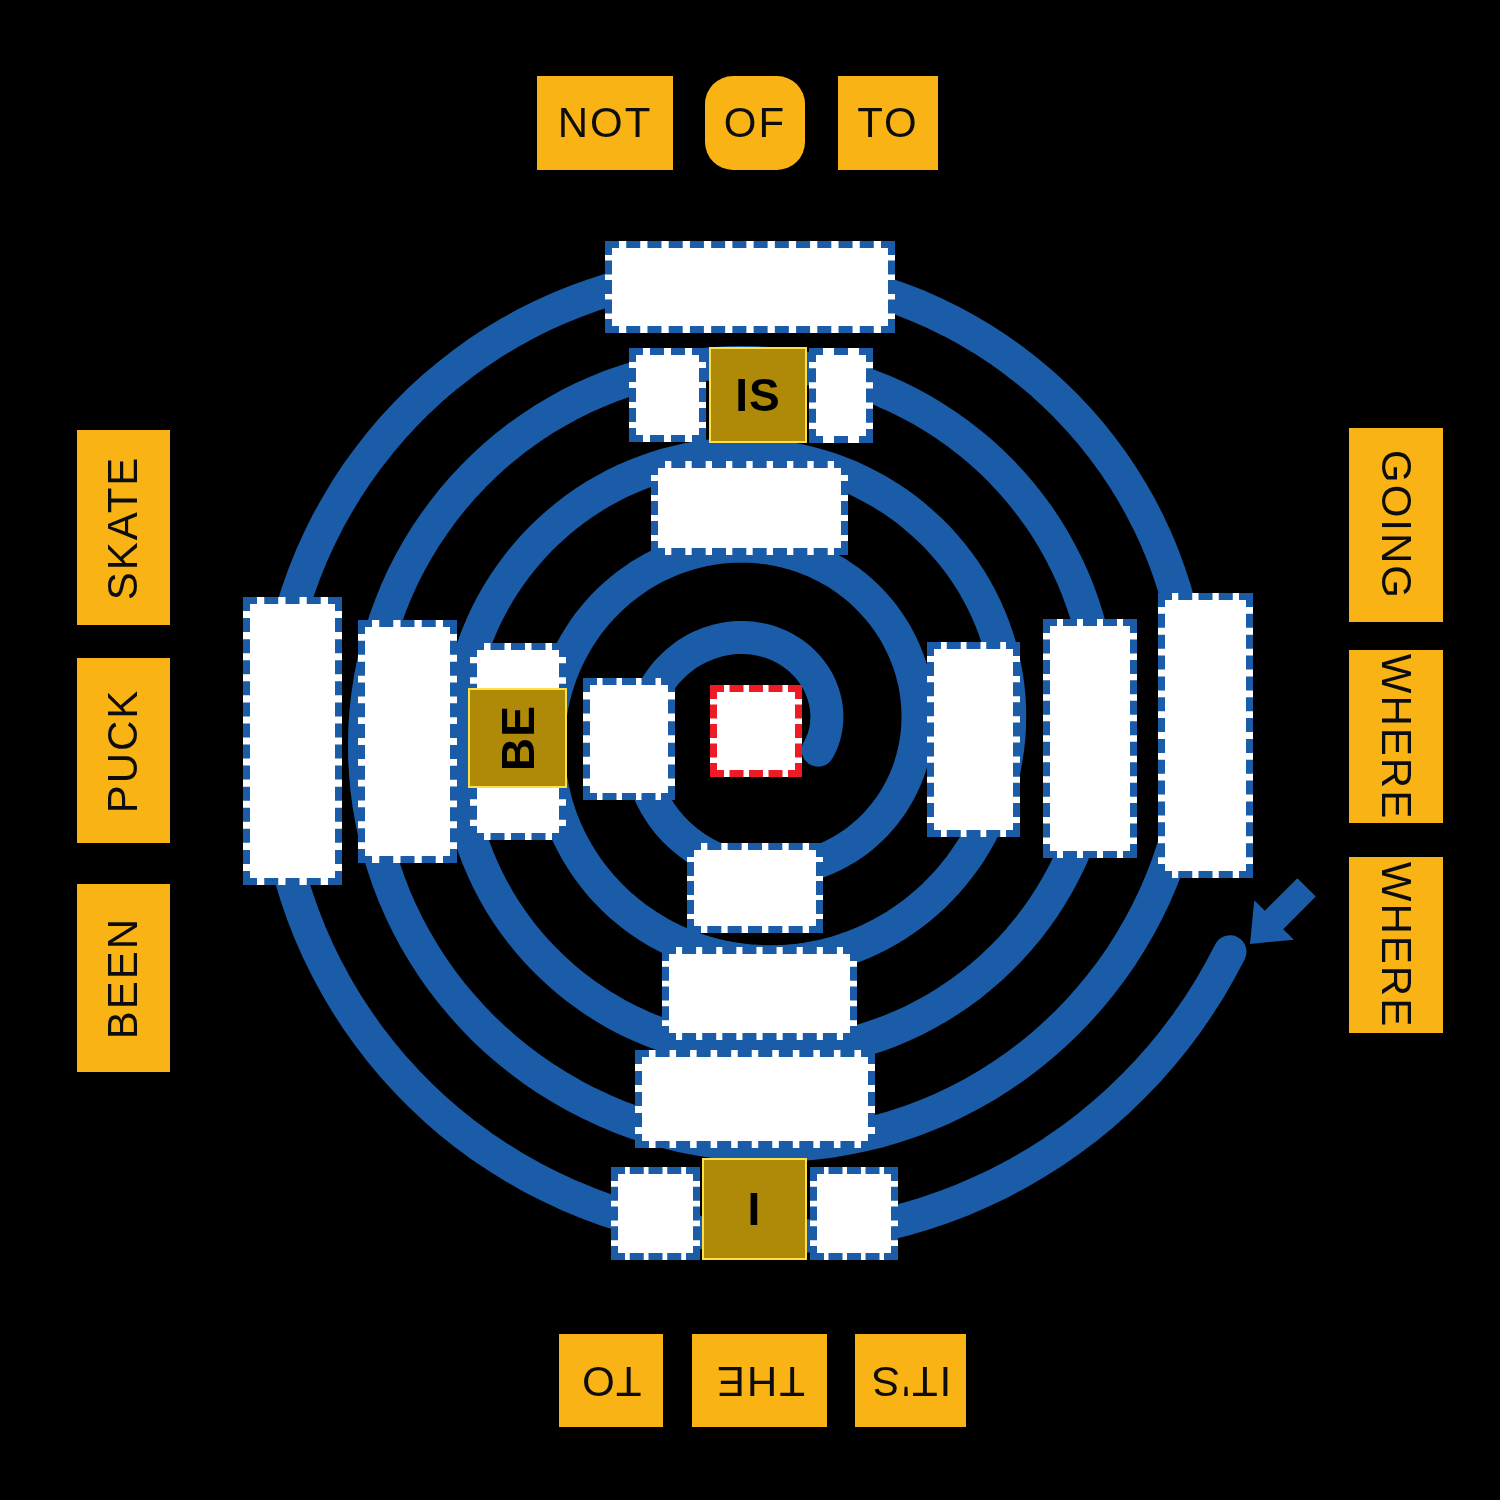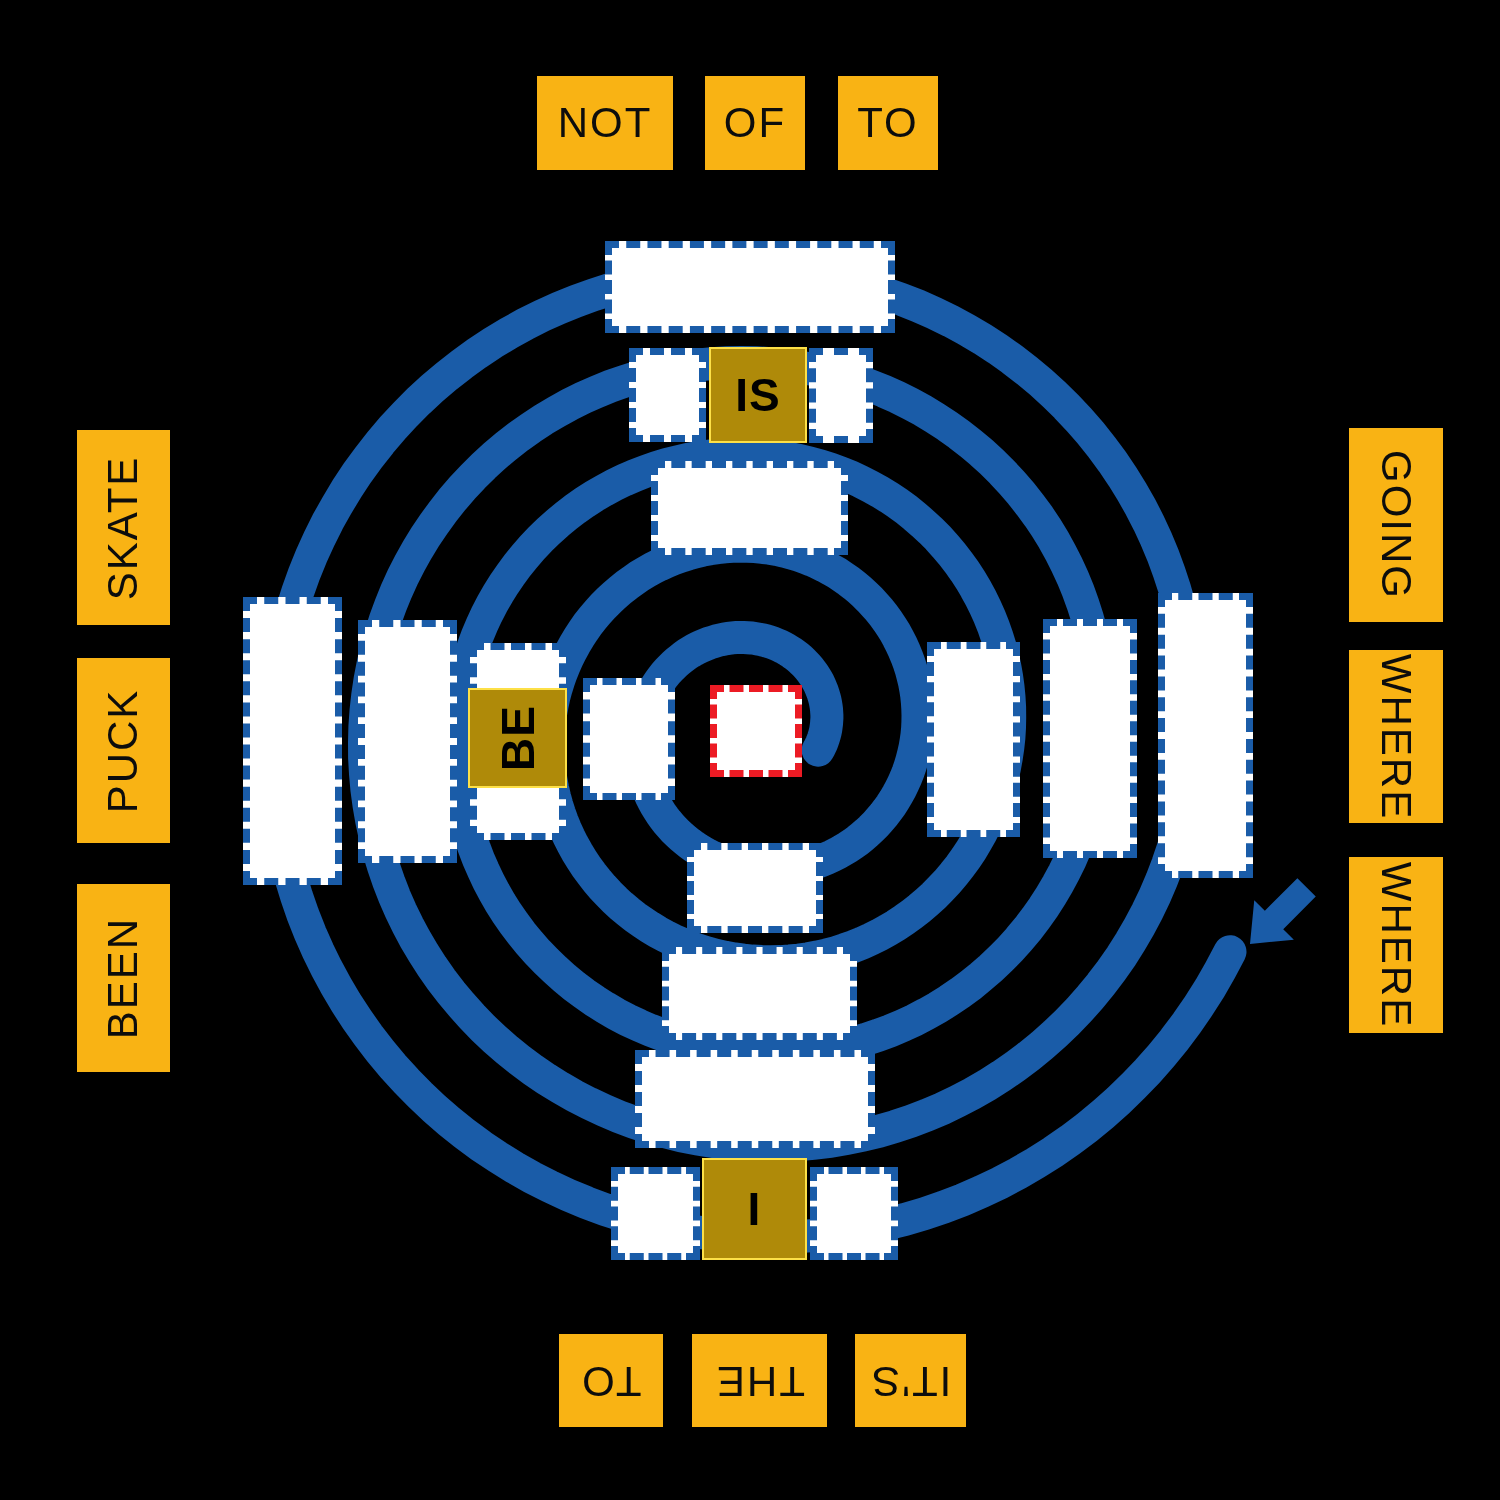--- a/index.html
+++ b/index.html
@@ -42,21 +42,21 @@
       <div class="slot blue" style="left: 662px; top: 947px; width: 195px; height: 93px;"></div>
       <div class="slot blue" style="left: 635px; top: 1050px; width: 240px; height: 98px;"></div>
       <div class="slot blue" style="left: 611px; top: 1167px; width: 89px; height: 93px;"></div>
       <div class="slot blue" style="left: 810px; top: 1167px; width: 88px; height: 93px;"></div>
       <div class="slot red" style="left: 710px; top: 685px; width: 92px; height: 92px;"></div>
     </div>
   <div id="tiles">
       <div class="tile tile-yellow " style="left: 537px; top: 76px; width: 136px; height: 94px; justify-content: center;">
         <span class="lbl">NOT</span>
       </div>
-      <div class="tile tile-yellow " style="left: 705px; top: 76px; width: 100px; height: 94px;">
+      <div class="tile tile-yellow " style="left: 705px; top: 76px; width: 100px; height: 94px; border-radius: 28px;">
         <span class="lbl">OF</span>
       </div>
       <div class="tile tile-yellow " style="left: 838px; top: 76px; width: 100px; height: 94px;">
         <span class="lbl">TO</span>
       </div>
       <div class="tile tile-yellow rot90" style="left: 1349px; top: 428px; width: 94px; height: 194px;">
         <span class="lbl">GOING</span>
       </div>
       <div class="tile tile-yellow rot90" style="left: 1349px; top: 650px; width: 94px; height: 173px;">
         <span class="lbl">WHERE</span>

